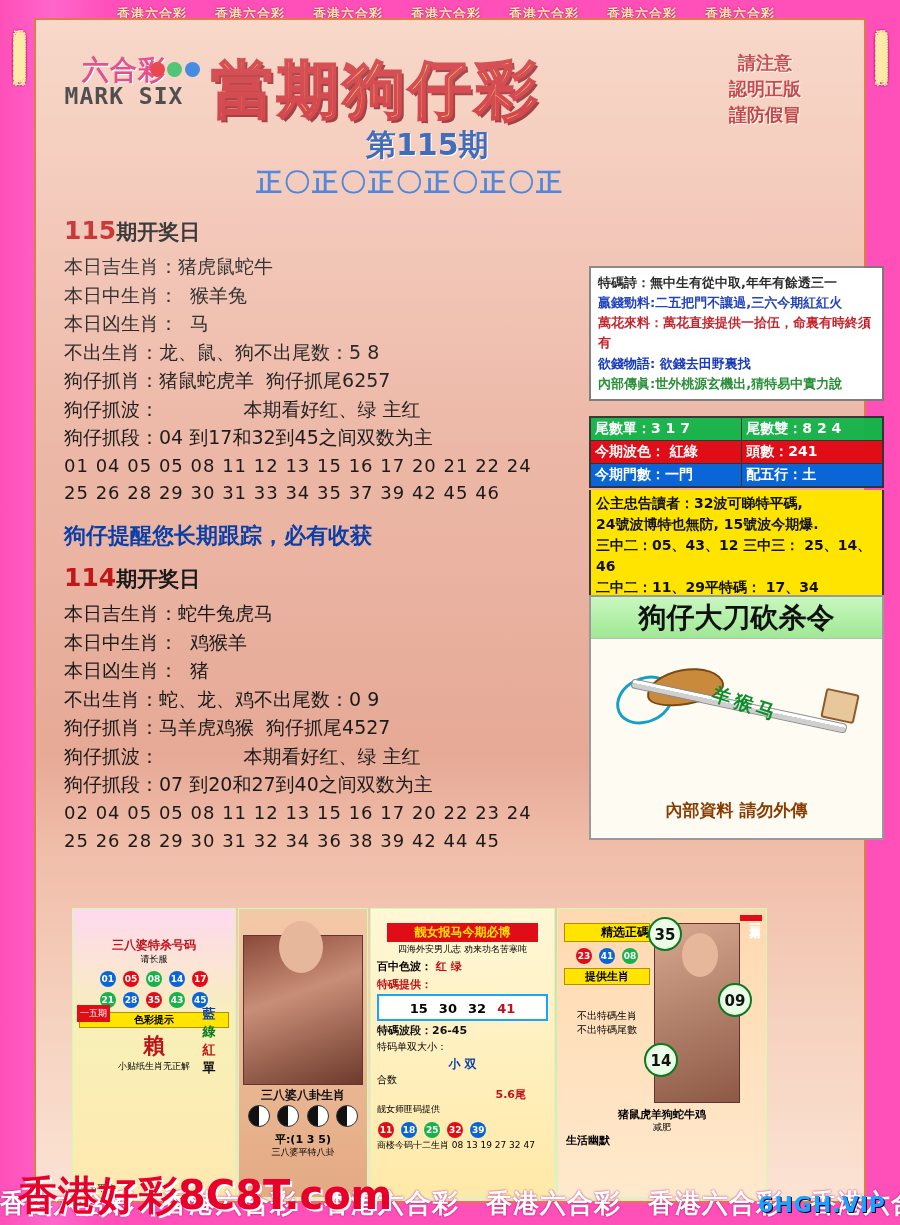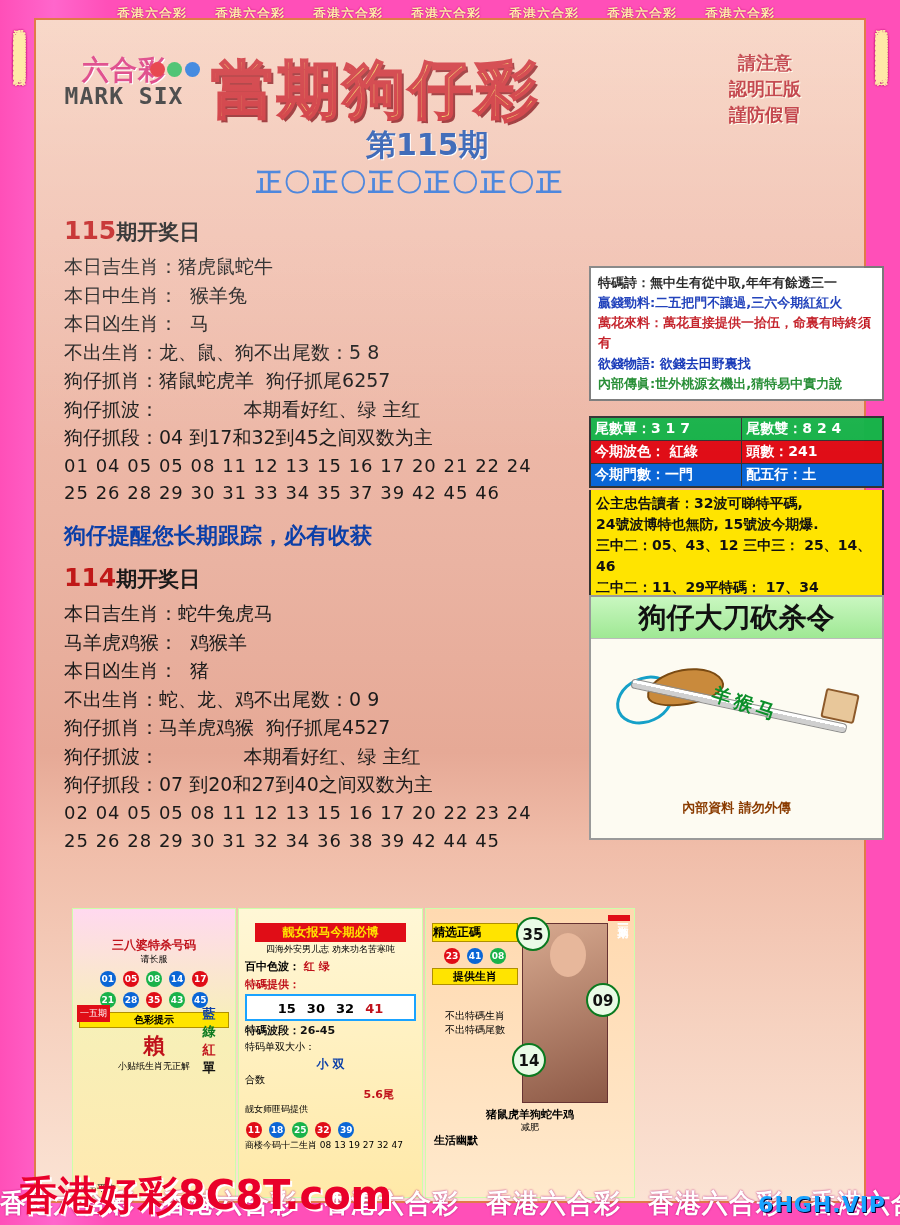--- a/index.html
+++ b/index.html
@@ -123,21 +123,21 @@
   .dogbox {
     position:absolute; left:553px; top:575px; width:295px; height:245px;
     border:2px solid #9a9a9a; background:#fdfbf2;
   }
   .dogbox .cap {
     height:42px; line-height:42px; text-align:center; font-size:28px; font-weight:bold;
     color:#111; background:linear-gradient(180deg,#c9f7c0,#9fe894);
     border-bottom:1px solid #bbb;
   }
   .dogbox .art { position:relative; height:160px; }
-  .dogbox .foot { text-align:center; font-size:13px; color:#8a3b00; font-weight:bold; }
+  .dogbox .foot { text-align:center; font-size:17px; color:#8a3b00; font-weight:bold; }
   .sword {
     position:absolute; left:38px; top:62px; width:220px; height:10px;
     background:linear-gradient(180deg,#fff 0 40%, #cfcfcf 41% 100%);
     border:1px solid #8d8d8d; transform:rotate(12deg); border-radius:4px;
   }
   .hilt {
     position:absolute; left:232px; top:52px; width:34px; height:30px;
     border:2px solid #8d5a2b; border-radius:3px; transform:rotate(12deg);
     background:#e8c79a;
   }
@@ -250,21 +250,21 @@
         <div class="nums">25 26 28 29 30 31 33 34 35 37 39 42 45 46</div>
       </div>
 
       <div class="remind">狗仔提醒您长期跟踪，必有收获</div>
 
       <div class="blk">
         <div class="blk-title">
           <b>114</b><span>期开奖日</span>
         </div>
         <div class="line">本日吉生肖：蛇牛兔虎马</div>
-        <div class="line">马羊虎鸡猴：  鸡猴羊</div>
+        <div class="line">本日中生肖：  鸡猴羊</div>
         <div class="line">本日凶生肖：  猪</div>
         <div class="line">不出生肖：蛇、龙、鸡不出尾数：0 9</div>
         <div class="line">狗仔抓肖：马羊虎鸡猴  狗仔抓尾4527</div>
         <div class="line">狗仔抓波：              本期看好红、绿 主红</div>
         <div class="line">狗仔抓段：07 到20和27到40之间双数为主</div>
         <div class="nums">02 04 05 05 08 11 12 13 15 16 17 20 22 23 24</div>
         <div class="nums">25 26 28 29 30 31 32 34 36 38 39 42 44 45</div>
       </div>
     </div>
 
@@ -336,20 +336,34 @@
         <div style="position:absolute;right:6px;top:96px;width:40px;text-align:center;font-size:13px;font-weight:bold;color:#0b3fa8">
           <div>藍</div>
           <div style="color:#0b7a1f">綠</div>
           <div style="color:#c0121b">紅</div>
           <div style="color:#111">單</div>
         </div>
         <div style="position:absolute;left:4px;top:96px;background:#e00d17;color:#fff;font-size:9px;padding:2px 3px">一五期</div>
         <div class="tt" style="position:absolute;left:6px;bottom:3px">不出平波</div>
       </div>
 
+      <div class="thumb t2">
+        <div class="photo" style="height:150px;margin:26px 4px 2px">
+          <div class="girl-head" style="left:40px;top:12px;width:44px;height:52px"></div>
+        </div>
+        <div style="text-align:center;font-size:12px;font-weight:bold;color:#111">三八婆八卦生肖</div>
+        <div style="text-align:center">
+          <span style="display:inline-block;width:22px;height:22px;border-radius:50%;background:linear-gradient(90deg,#111 50%,#fff 50%);border:1px solid #333;margin:1px"></span>
+          <span style="display:inline-block;width:22px;height:22px;border-radius:50%;background:linear-gradient(90deg,#111 50%,#fff 50%);border:1px solid #333;margin:1px"></span>
+          <span style="display:inline-block;width:22px;height:22px;border-radius:50%;background:linear-gradient(90deg,#111 50%,#fff 50%);border:1px solid #333;margin:1px"></span>
+          <span style="display:inline-block;width:22px;height:22px;border-radius:50%;background:linear-gradient(90deg,#111 50%,#fff 50%);border:1px solid #333;margin:1px"></span>
+        </div>
+        <div style="text-align:center;font-size:11px;font-weight:bold">平:(1 3 5)</div>
+        <div class="tt" style="text-align:center">三八婆平特八卦</div>
+      </div>
 
 
       <div class="thumb t4">
         <div style="background:#e00d17;color:#ffe400;font-size:12px;font-weight:bold;text-align:center;margin:14px 16px 2px;padding:1px">靓女报马今期必博</div>
         <div class="tt" style="text-align:center">四海外安男儿志 劝来功名苦寒吨</div>
         <div style="font-size:11px;font-weight:bold;margin:4px 6px 0">
           <span>百中色波：</span>
           <span style="color:#c0121b">红 绿</span>
         </div>
         <div style="font-size:11px;font-weight:bold;margin:3px 6px 0;color:#c0121b">特碼提供：</div>
@@ -372,21 +386,21 @@
           <span class="numball nb-r">32</span>
           <span class="numball nb-b">39</span>
         </div>
         <div class="tt" style="margin:0 6px">商楼今码十二生肖 08 13 19 27 32 47</div>
       </div>
 
       <div class="thumb t5">
         <div class="side-label">第一一五期</div>
         <div style="display:flex;gap:4px;margin:14px 26px 0 6px">
           <div style="flex:1">
-            <div style="background:#ffe400;border:1px solid #b09000;font-size:12px;font-weight:bold;text-align:left">精选正碼</div>
+            <div style="background:#ffe400;border:1px solid #b09000;font-size:12px;font-weight:bold;text-align:right">精选正碼</div>
             <div style="text-align:center;margin-top:2px">
               <span class="numball nb-r">23</span>
               <span class="numball nb-b">41</span>
               <span class="numball nb-g">08</span>
             </div>
             <div style="background:#ffe400;border:1px solid #b09000;font-size:11px;font-weight:bold;text-align:center;margin-top:3px">提供生肖</div>
             <div style="font-size:10px;text-align:center;margin-top:24px">不出特碼生肖</div>
             <div style="font-size:10px;text-align:center">不出特碼尾數</div>
           </div>
           <div style="flex:1;position:relative">

